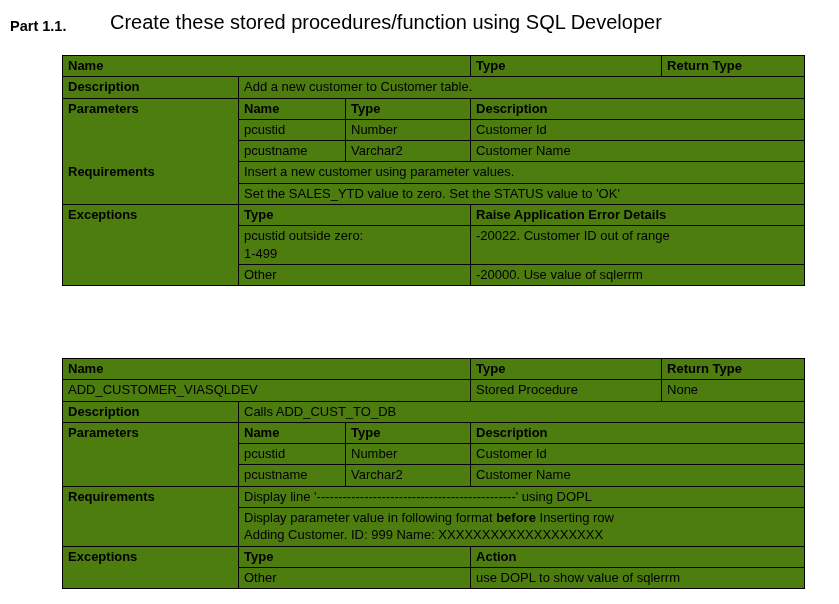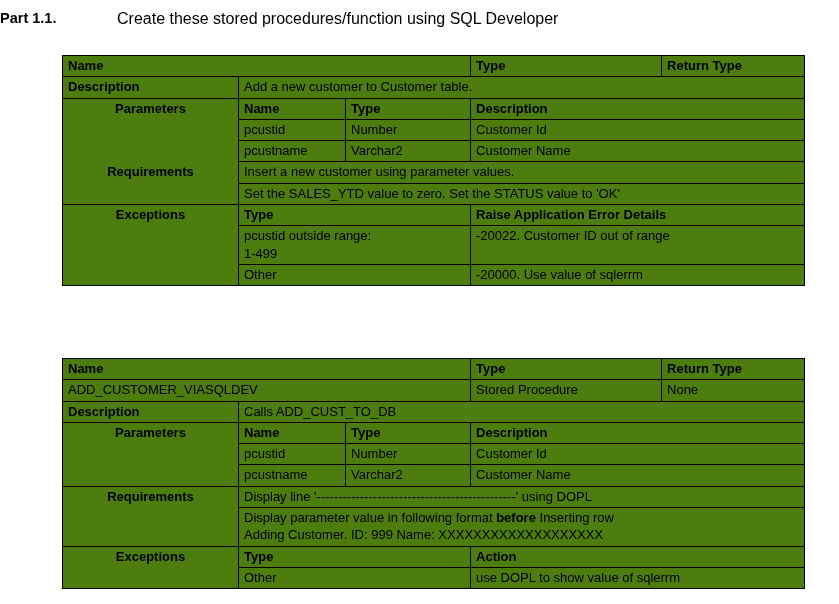--- a/index.html
+++ b/index.html
@@ -19,37 +19,36 @@
   .page {
     position: relative;
     width: 839px;
     height: 604px;
     box-sizing: border-box;
   }
 
   
   .heading {
     position: absolute;
-    left: 0;
+    left: 10px;
     top: 10px;
     width: 820px;
     height: 24px;
     display: flex;
-    align-items: flex-start;
+    align-items: flex-end;
     white-space: nowrap;
-    gap: 17px;
   }
   .heading-label {
     font-weight: bold;
     font-size: 14.5px;
     width: 100px;
     flex: 0 0 100px;
   }
   .heading-text {
-    font-size: 16px;
+    font-size: 20px;
     font-weight: normal;
   }
 
   
   .spec-table {
     position: absolute;
     border-collapse: collapse;
     table-layout: fixed;
     font-size: 13px;
     background: #4d7c0f;
@@ -61,21 +60,21 @@
     border: 1px solid #000000;
     padding: 1px 5px 2px 5px;
     vertical-align: top;
     line-height: 1.33;
     height: 19px;
     box-sizing: border-box;
     overflow: hidden;
     white-space: nowrap;
   }
   .spec-table td.b { font-weight: bold; }
-  .spec-table td.noborder-bottom { border-bottom: none; text-align: center; }
+  .spec-table td.noborder-bottom { border-bottom: none; }
   .spec-table td.noborder-top { border-top: none; }
   .spec-table td.blank { }
 
   
   .dashes {
     letter-spacing: 0px;
   }
   .inline-b { font-weight: bold; text-align: right; }
 </style>
 </head>
@@ -144,21 +143,21 @@
       <tr>
         <td class="b noborder-bottom">Exceptions</td>
         <td class="b" colspan="2">Type</td>
         <td class="b" colspan="2">Raise Application Error Details</td>
       </tr>
 
 
       <tr>
         <td class="noborder-top noborder-bottom blank"></td>
         <td colspan="2">
-          <div>pcustid outside range:</div>
+          <div>pcustid outside zero:</div>
           <div>1-499</div>
         </td>
         <td colspan="2">-20022. Customer ID out of range</td>
       </tr>
 
       <tr>
         <td class="noborder-top blank"></td>
         <td colspan="2">Other</td>
         <td colspan="2">-20000.  Use value of sqlerrm</td>
       </tr>

